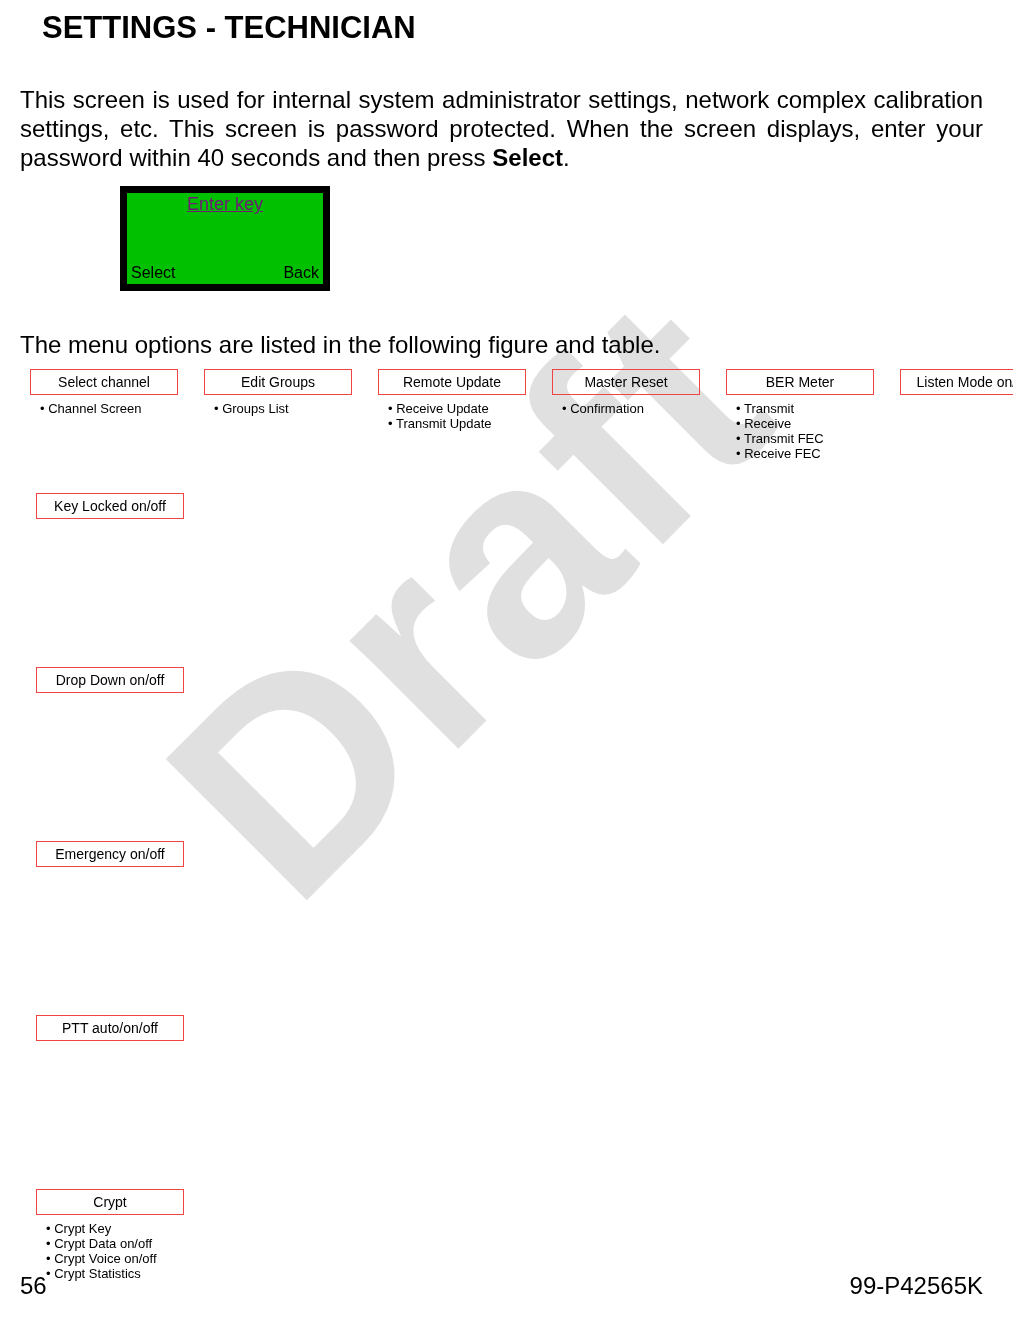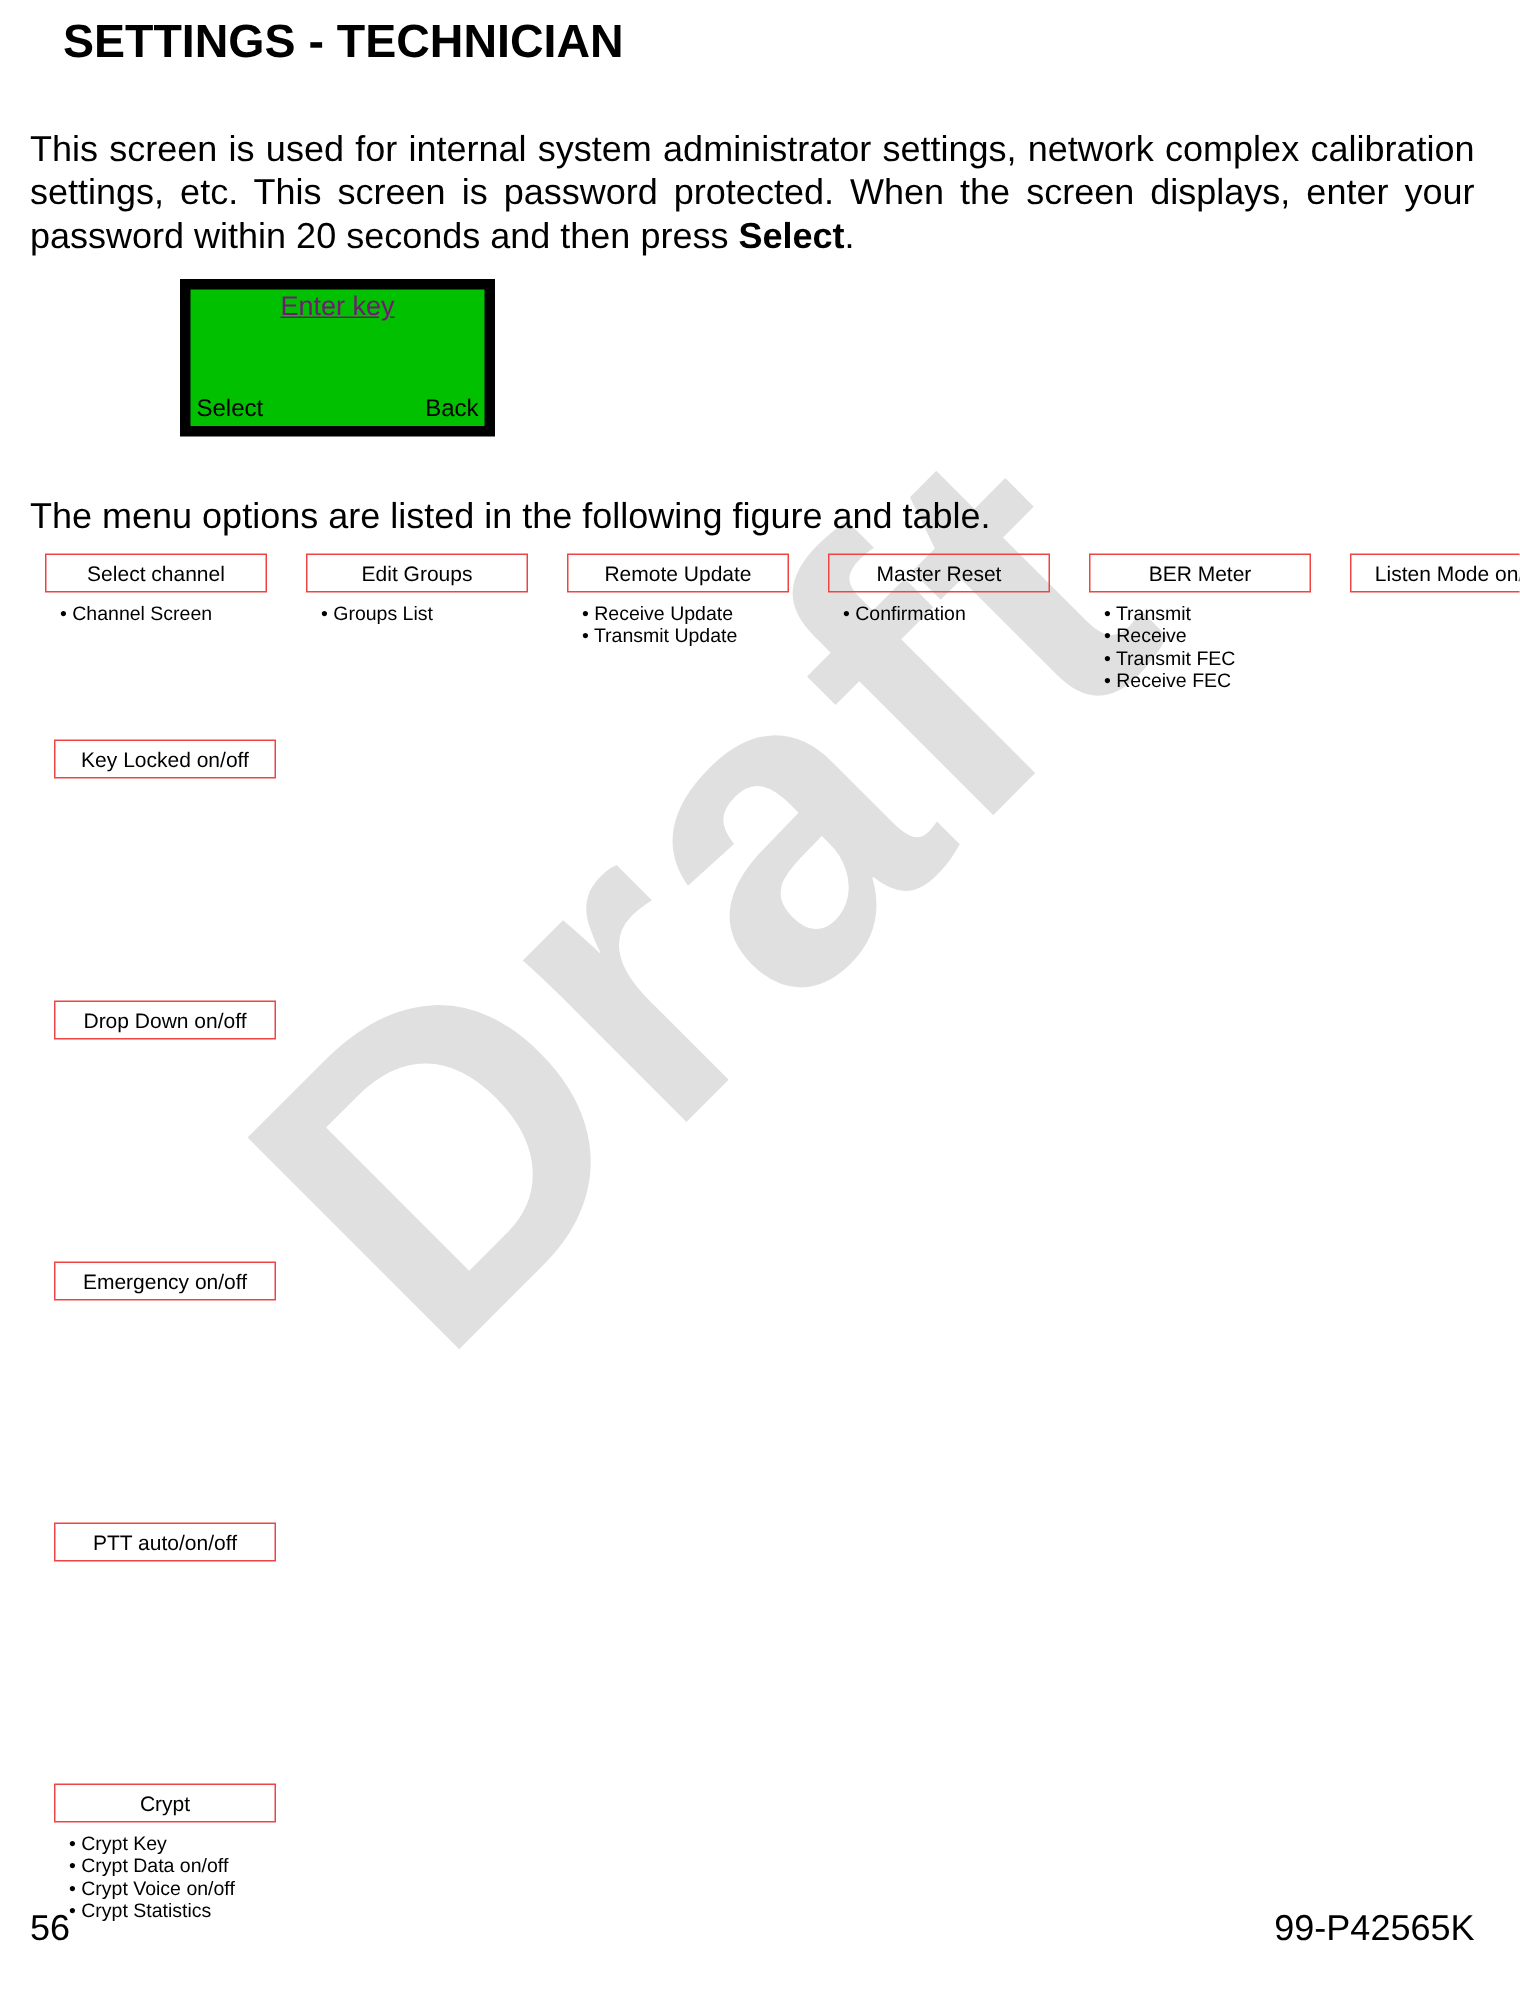--- a/index.html
+++ b/index.html
@@ -145,21 +145,21 @@
 </head>
 <body>
 
 <div class="watermark">Draft</div>
 
 <div class="page">
 
   <h1 class="heading">SETTINGS - TECHNICIAN</h1>
 
   <p class="intro">
-    <span>This screen is used for internal system administrator settings, network complex calibration settings, etc. This screen is password protected. When the screen displays, enter your password within 20 seconds and then press </span><span class="bold">Select</span><span>.</span>
+    <span>This screen is used for internal system administrator settings, network complex calibration settings, etc. This screen is password protected. When the screen displays, enter your password within 40 seconds and then press </span><span class="bold">Select</span><span>.</span>
   </p>
 
   <div class="screen-row">
     <div class="lcd">
       <div class="lcd-inner">
         <div class="lcd-title">Enter key</div>
         <div class="lcd-sel">Select</div>
         <div class="lcd-back">Back</div>
       </div>
     </div>

